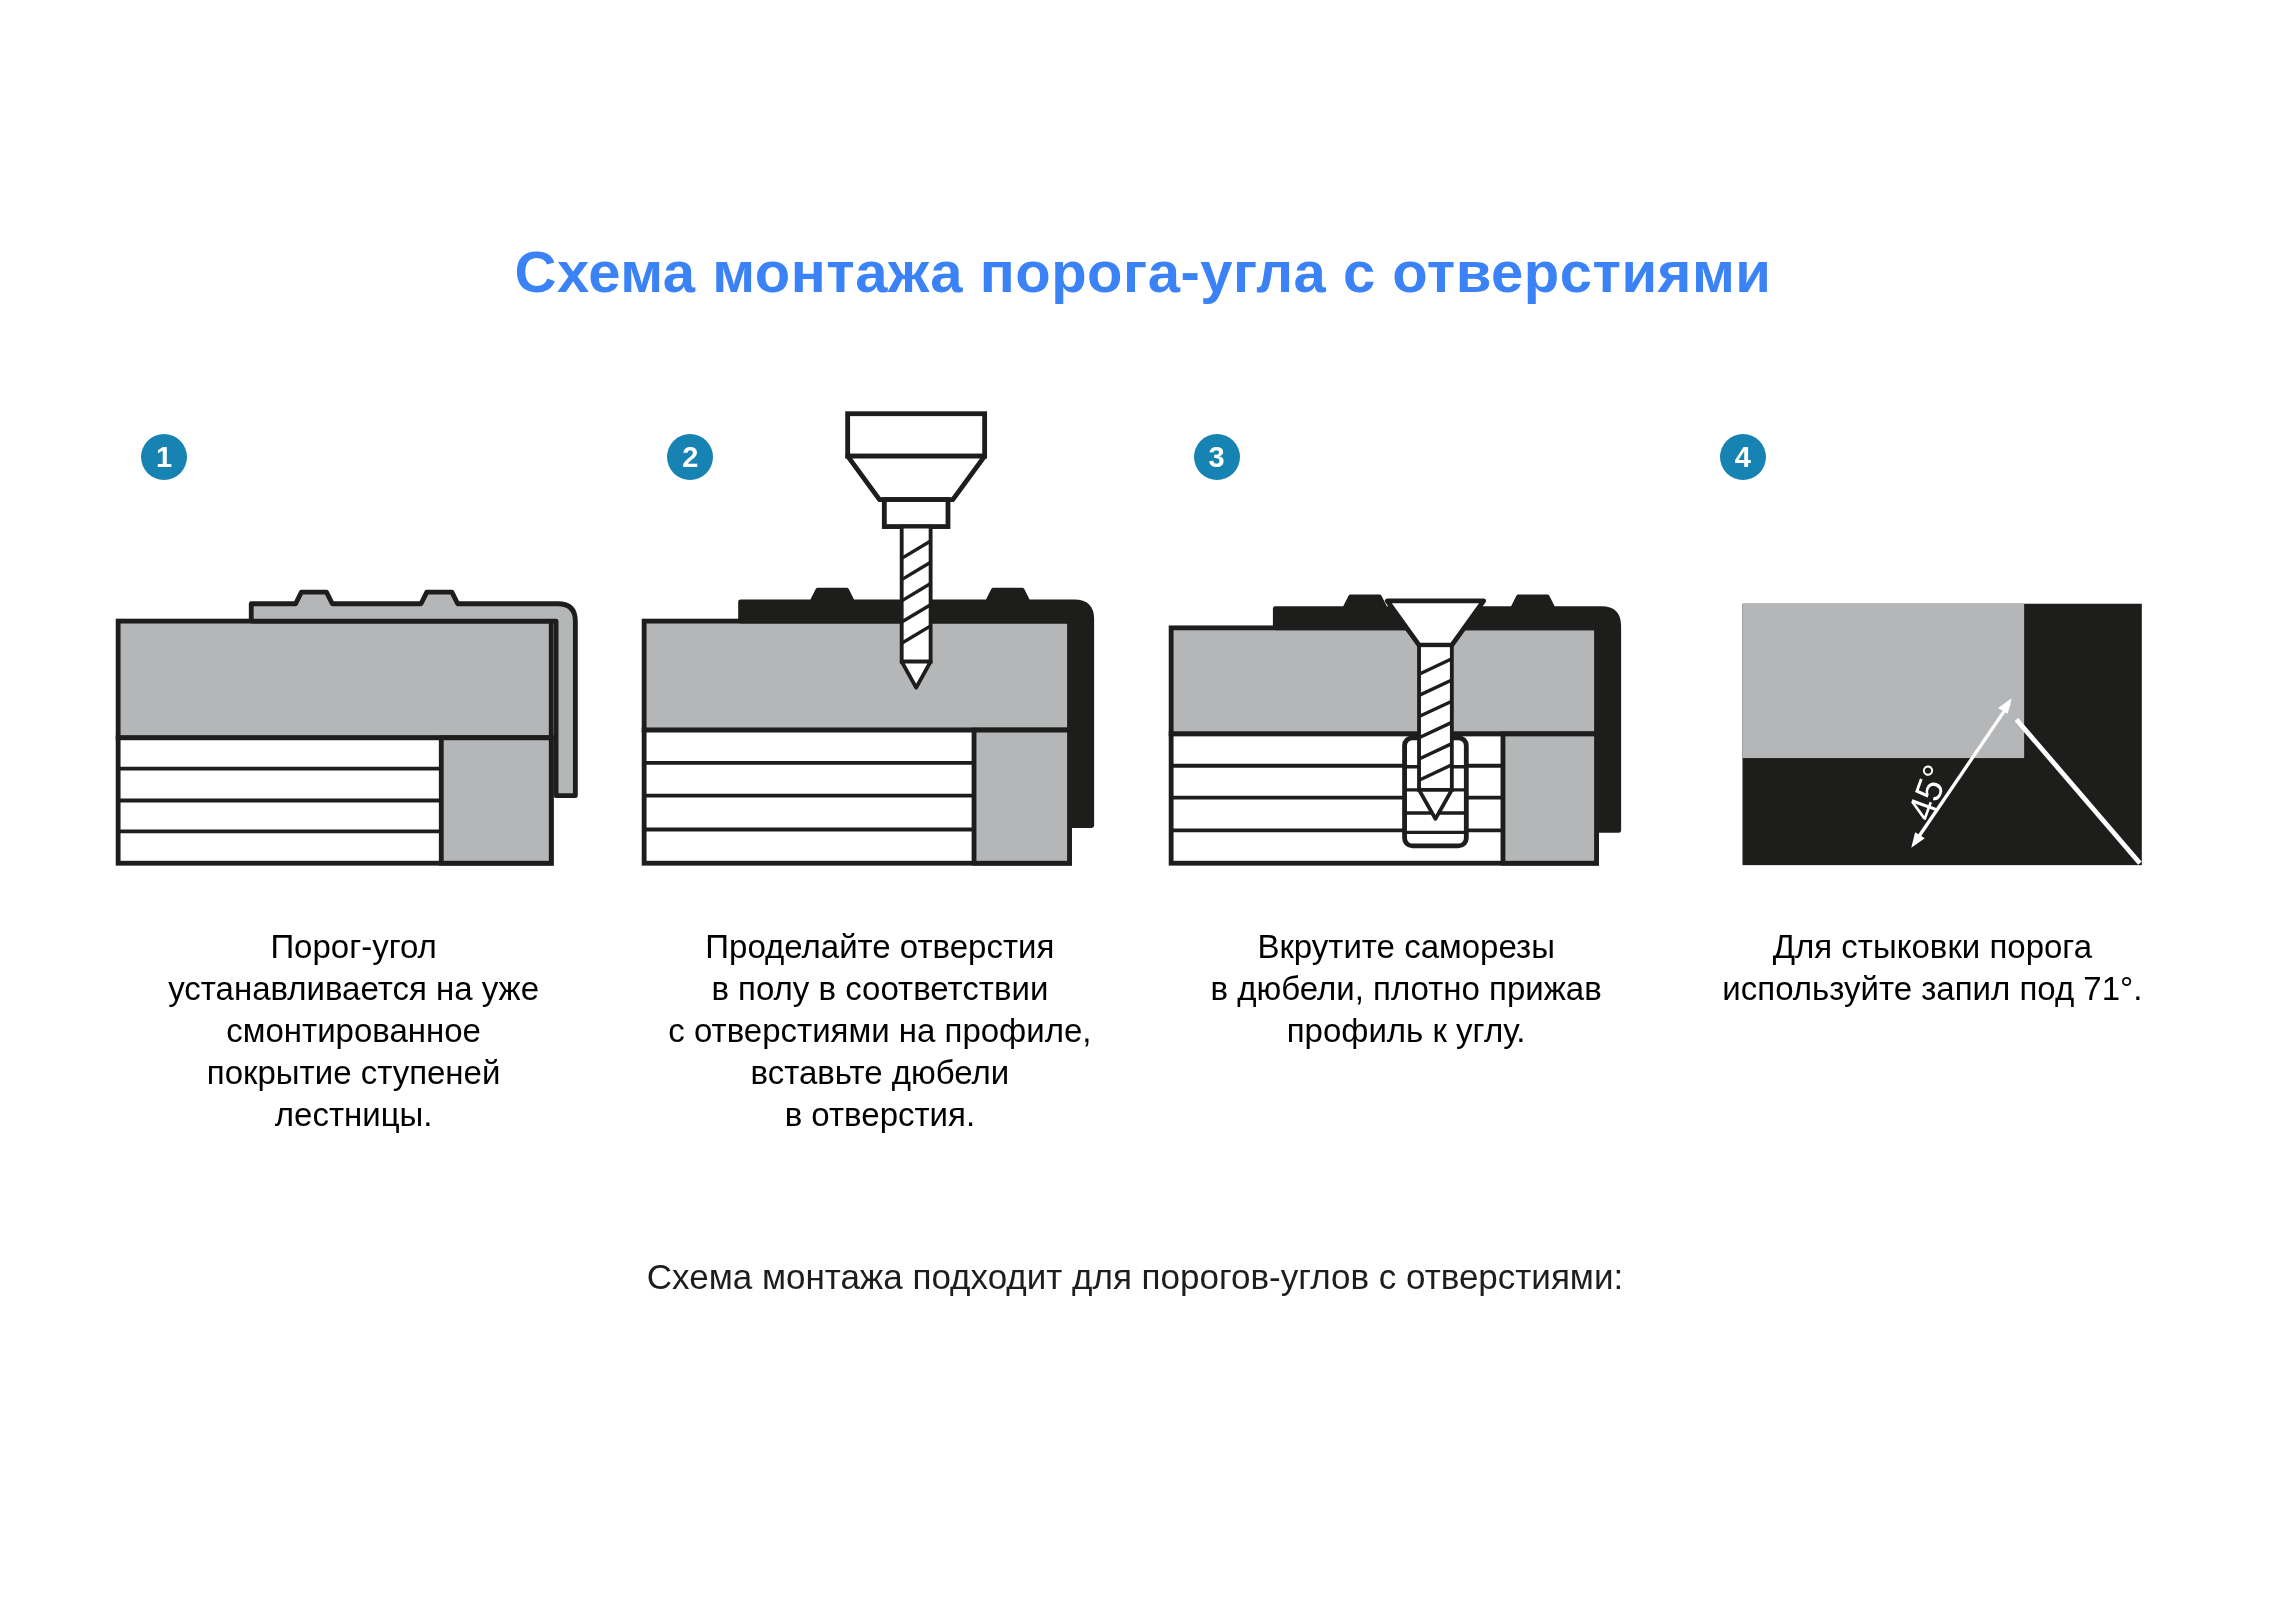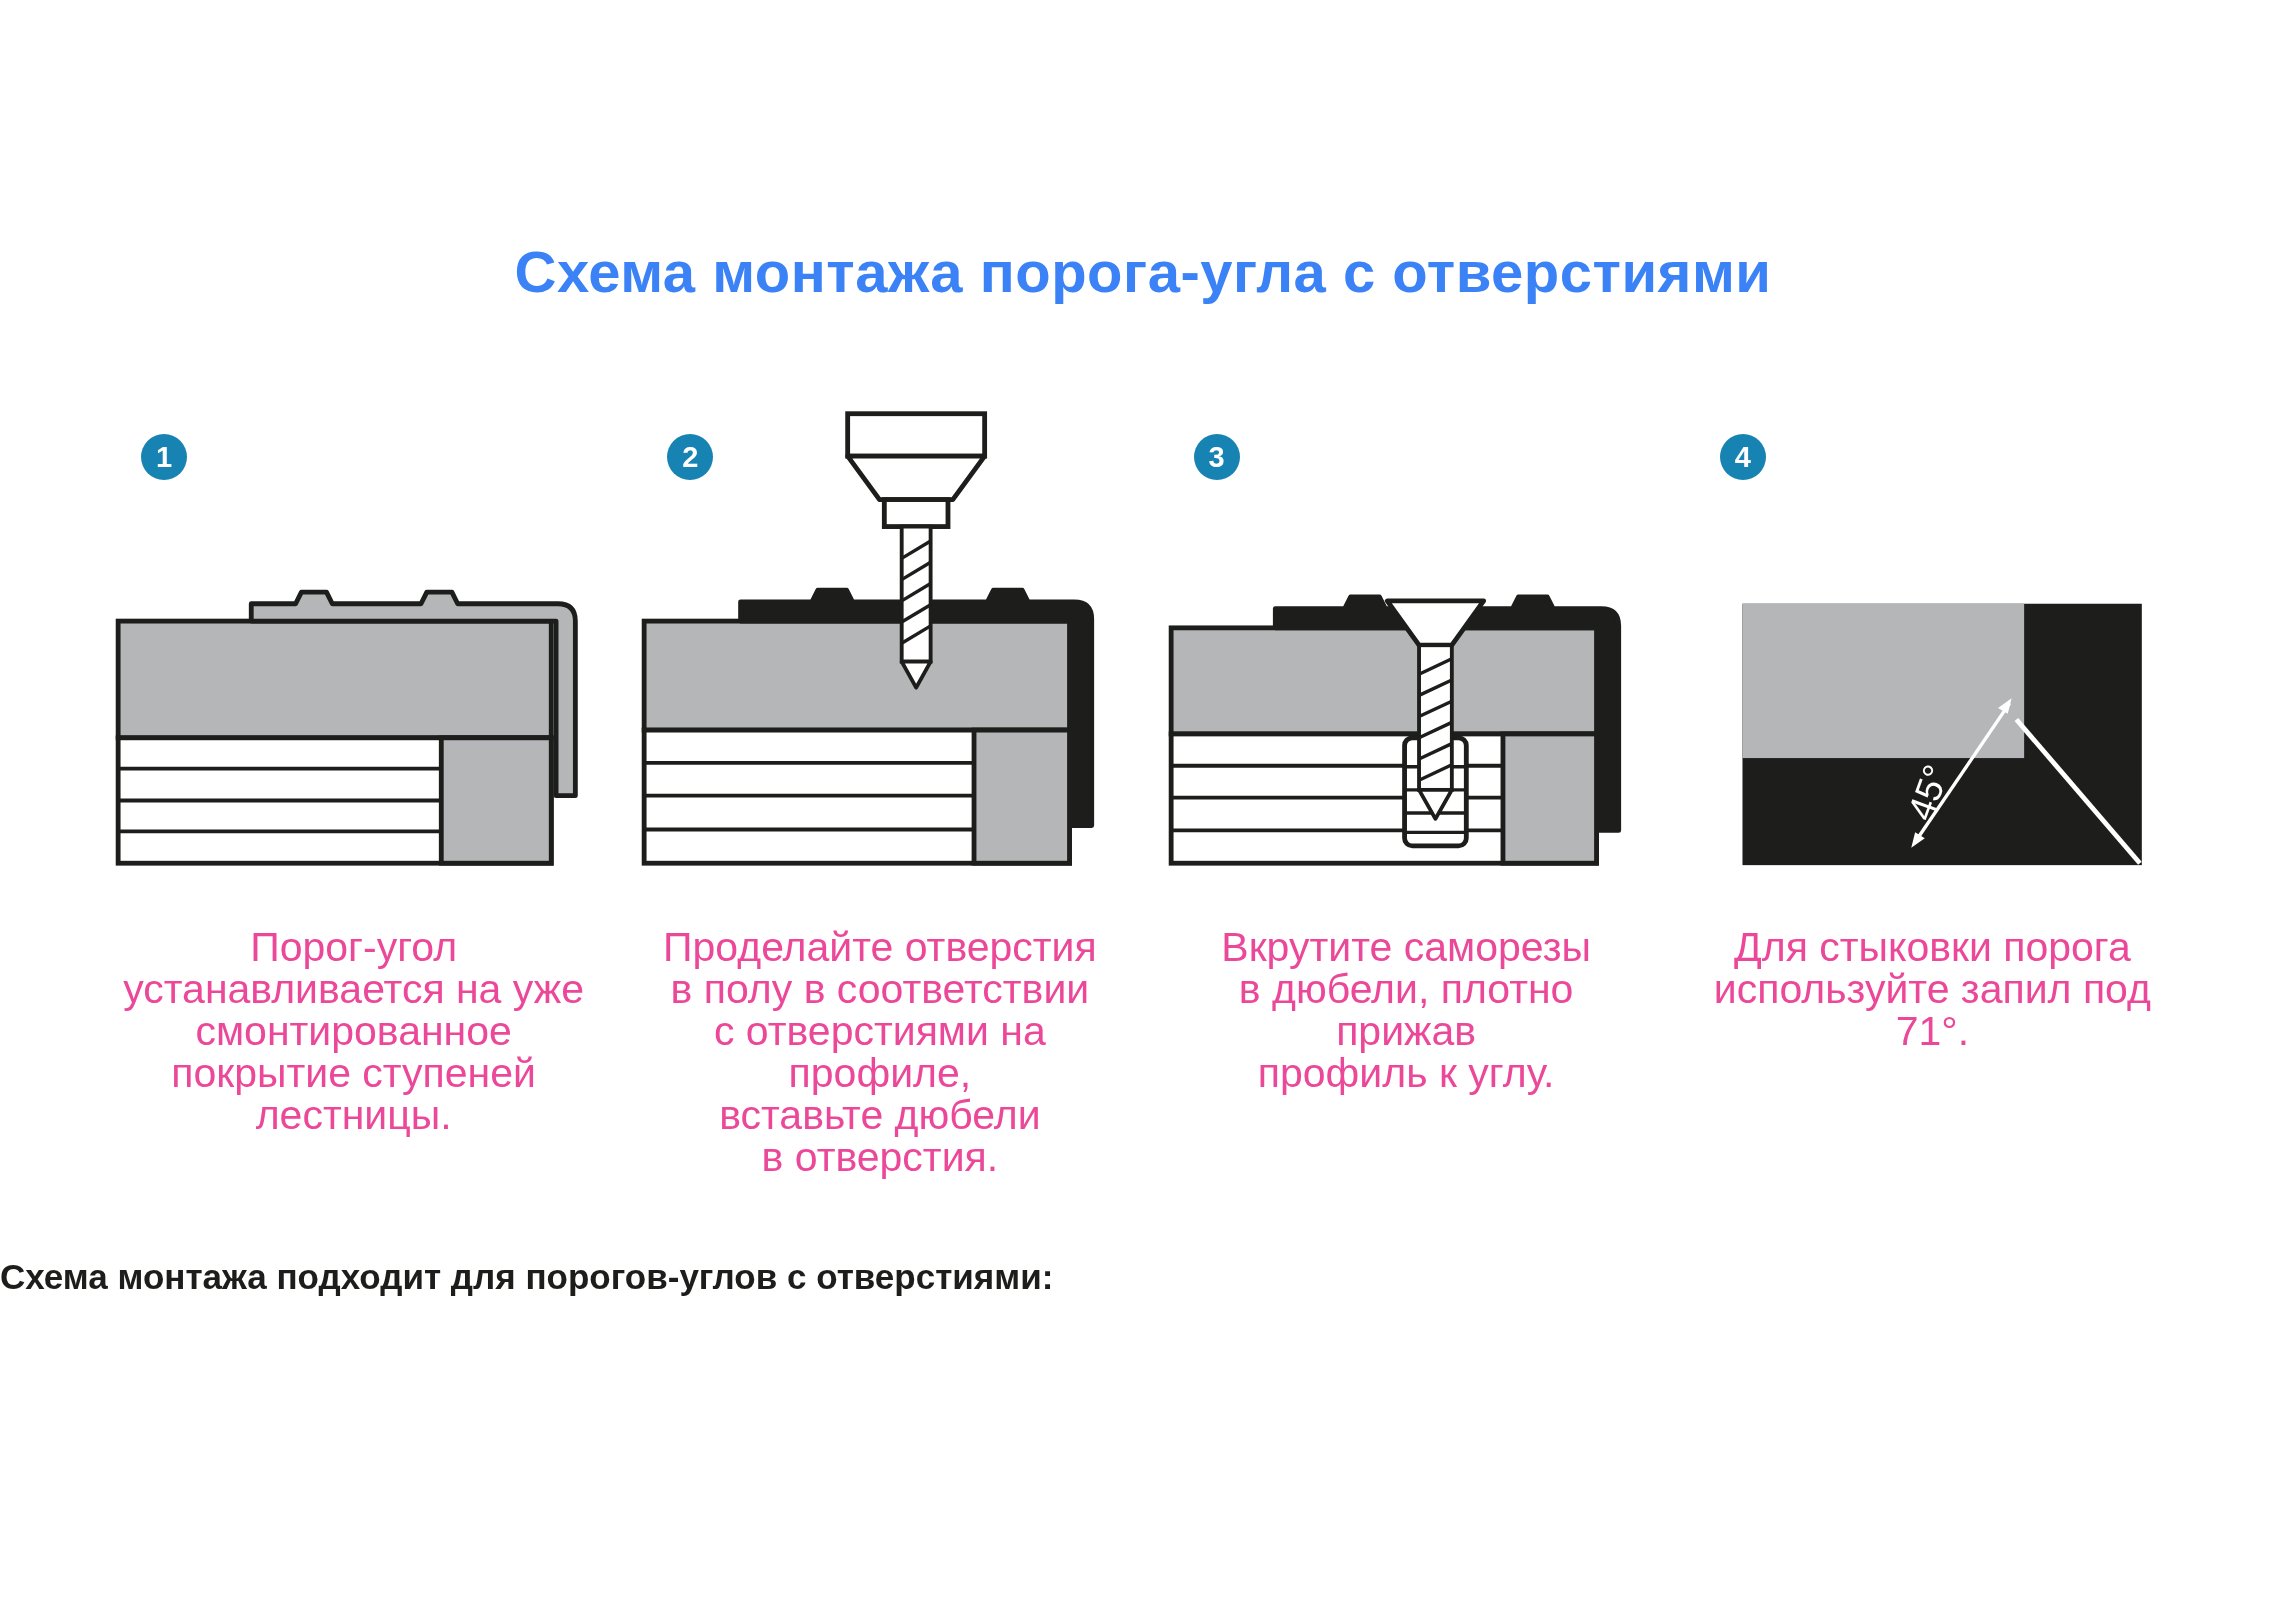--- a/index.html
+++ b/index.html
@@ -9,24 +9,24 @@
   .title{position:absolute;top:238px;left:0;right:0;margin:0;text-align:center;
          font-size:58px;font-weight:bold;color:#3b82f6;letter-spacing:0.5px;}
 
   .steps{position:absolute;top:434px;left:112px;right:112px;display:flex;gap:43px;}
   .step{flex:1;position:relative;}
   .badge{position:absolute;top:0;left:29px;width:46px;height:46px;border-radius:50%;
          background:#1783b3;color:#ffffff;font-size:29px;font-weight:bold;
          display:flex;align-items:center;justify-content:center;}
   .illus{position:relative;top:-28px;height:463px;}
   .illus svg{display:block;margin:0 auto;}
-  .caption{margin:29px 0 0 0;text-align:center;font-size:41px;line-height:42px;
-           white-space:pre-line;color:#ec4899;}
+  .caption{margin:29px 0 0 0;text-align:center;font-size:33px;line-height:42px;
+           white-space:pre-line;color:#000000;}
 
-  .footer{position:absolute;top:1253px;left:0;right:16px;font-weight:bold;}
+  .footer{position:absolute;top:1253px;left:0;right:16px;text-align:center;}
   .footer p{margin:0;font-size:35px;line-height:48px;color:#1d1d1b;}
 
   svg text{font-family:"Liberation Sans",sans-serif;}
 </style>
 </head>
 <body>
 
 <div class="page">
 
   <h1 class="title">Схема монтажа порога-угла с отверстиями</h1>

